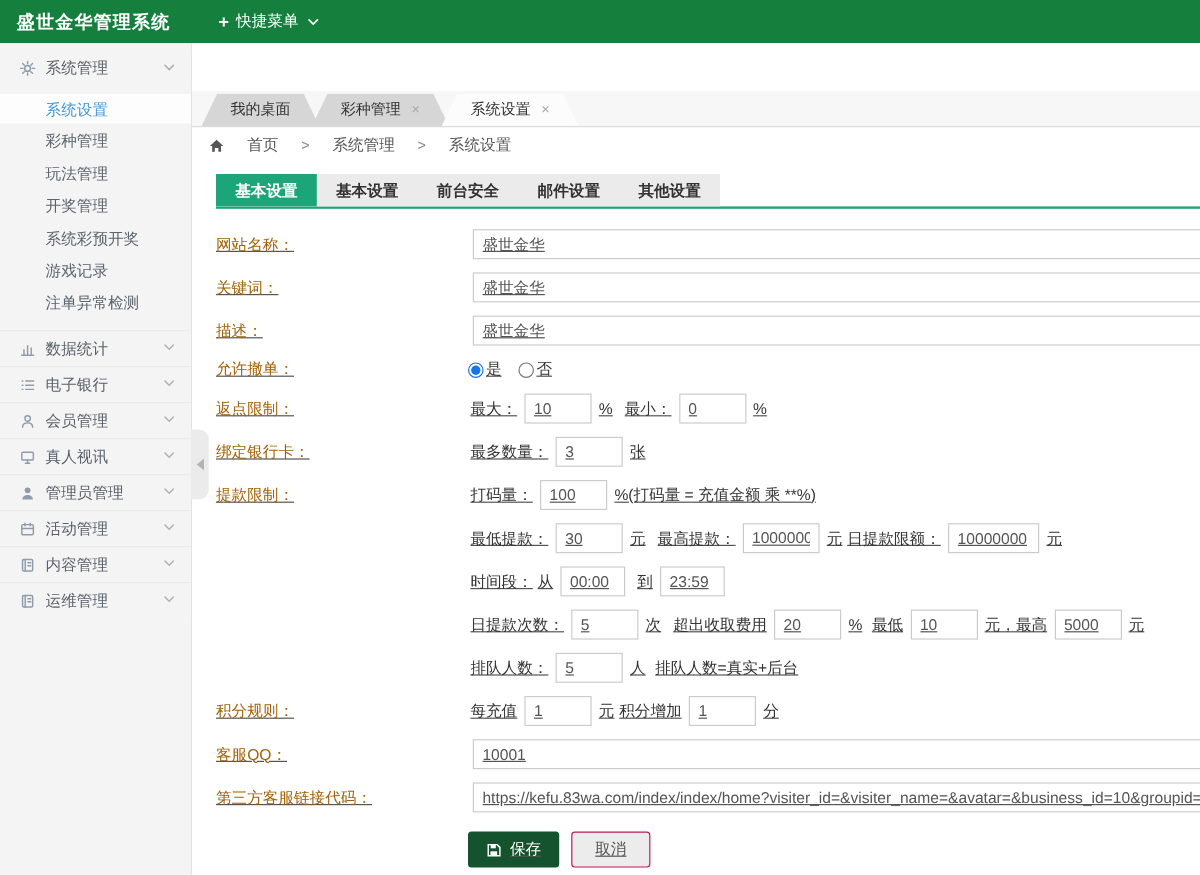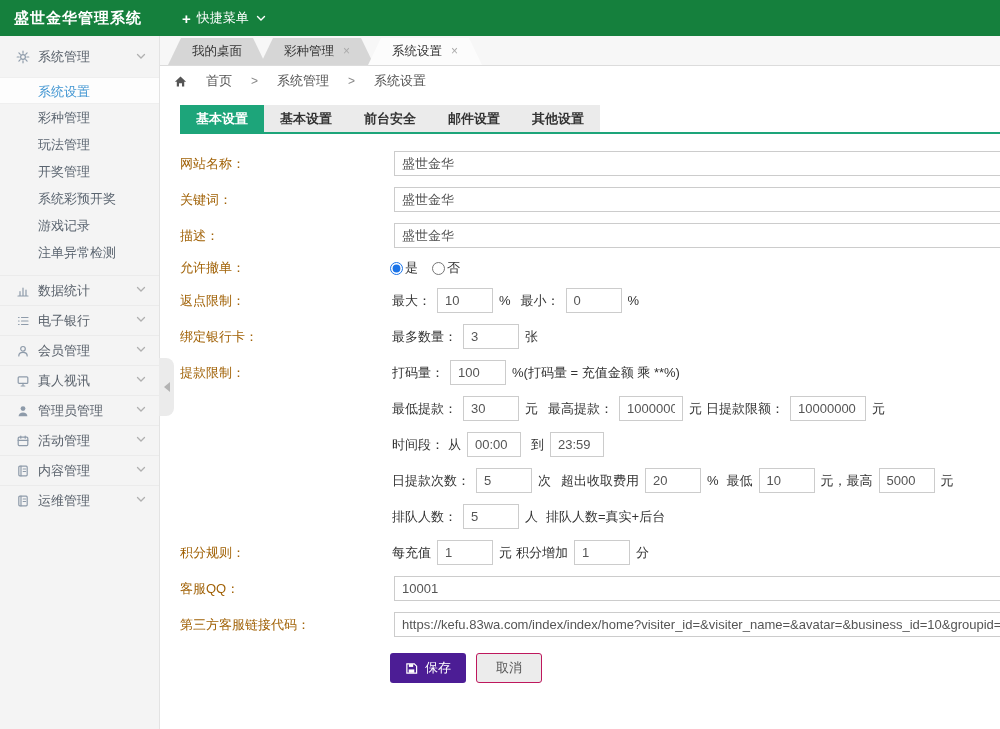--- a/index.html
+++ b/index.html
@@ -22,51 +22,51 @@
   .side-section .schev { margin-left: auto; }
   .submenu { padding: 5px 0 9px; }
   .submenu-item { height: 27px; line-height: 27px; padding-left: 38px; color: #5b6570; cursor: pointer; }
   .submenu-item.active { background: #fdfdfd; color: #4296d2; border-top: 1px solid #efefef; border-bottom: 1px solid #efefef; }
   .collapse-handle { position: absolute; right: -15px; top: 322px; width: 15px; height: 58px; background: #ebebeb; border-radius: 0 8px 8px 0; display: flex; align-items: center; justify-content: center; z-index: 5; cursor: pointer; }
   .collapse-tri { width: 0; height: 0; border-top: 5px solid transparent; border-bottom: 5px solid transparent; border-right: 6px solid #b3b3b3; }
 
   .main { flex: 1; min-width: 0; display: flex; flex-direction: column; background: #fff; }
 
   
-  .tabstrip { height: 30px; background: #f7f7f7; border-bottom: 1px solid #dcdcdc; display: flex; align-items: flex-end; padding-left: 8px; flex-shrink: 0; }
+  .tabstrip { height: 30px; background: #f7f7f7; border-bottom: 1px solid #dcdcdc; display: flex; align-items: flex-end; padding-left: 8px; flex-shrink: 0; margin-top: 40px; }
   .wtab { height: 27px; line-height: 27px; padding: 0 24px; margin-right: -6px; background: #d6d6d6; clip-path: polygon(13px 0, calc(100% - 13px) 0, 100% 100%, 0 100%); font-size: 12.5px; color: #333; display: flex; align-items: center; gap: 9px; cursor: pointer; }
   .wtab.active { background: #fcfcfc; }
   .wtab .xclose { color: #a9a9a9; font-size: 12px; cursor: pointer; }
 
   
   .breadcrumb { height: 30px; display: flex; align-items: center; padding-left: 14px; gap: 19px; color: #555; flex-shrink: 0; }
   .crumb-sep { color: #888; font-size: 12px; }
 
   
-  .formpanel { padding: 9px 0 0 20px; flex: 1; }
+  .formpanel { padding: 9px 0 0 20px; flex: 1; text-decoration: underline; }
   .formtabs { display: inline-flex; background: #ebebeb; }
   .ftab { padding: 0 16px; height: 27px; line-height: 27px; font-weight: bold; color: #333; font-size: 13px; cursor: pointer; }
   .ftab.active { background: #1da57a; color: #fff; }
   .tab-underline { height: 2px; background: #1da57a; margin-bottom: 17px; }
 
   .frow { display: flex; align-items: center; margin-bottom: 11px; }
   .flabel { width: 210px; flex-shrink: 0; text-align: left; padding-right: 10px; color: #a16207; }
   .fcontrols { display: flex; align-items: center; white-space: nowrap; color: #333; }
   .fcontrols .t { margin: 0 2px; }
   input.txt { height: 25px; border: 1px solid #ccc; padding: 0 7px; font-size: 13px; color: #555; font-family: inherit; background: #fff; flex-shrink: 0; margin: 0 4px; outline: none; }
   .w-wide { width: 650px; }
   .w-small { width: 56px; }
   .w-mid { width: 64px; }
   .w-big { width: 76px; }
   .w-time { width: 54px; }
   .radio-wrap { display: inline-flex; align-items: center; margin-right: 14px; gap: 2px; }
   input[type="radio"] { accent-color: #1a73e8; }
 
   .btnrow { margin-left: 210px; margin-top: 16px; display: flex; gap: 10px; }
-  .btn-save { background: #4c1d95; color: #fff; border: none; height: 30px; padding: 0 15px; border-radius: 3px; display: inline-flex; align-items: center; gap: 7px; font-size: 13px; font-family: inherit; cursor: pointer; }
+  .btn-save { background: #14532d; color: #fff; border: none; height: 30px; padding: 0 15px; border-radius: 3px; display: inline-flex; align-items: center; gap: 7px; font-size: 13px; font-family: inherit; cursor: pointer; }
   .btn-cancel { background: #ececec; color: #555; border: 1px solid #be185d; height: 30px; padding: 0 19px; border-radius: 3px; font-size: 13px; font-family: inherit; cursor: pointer; }
 
   .icon-stroke { stroke: #8e9baa; fill: none; stroke-width: 1.2; stroke-linecap: round; stroke-linejoin: round; }
   .chev-stroke { stroke: #b0b0b0; fill: none; stroke-width: 1.3; stroke-linecap: round; }
 </style>
 </head>
 <body>
 
 <div class="topbar">
   <div class="brand">盛世金华管理系统</div>

